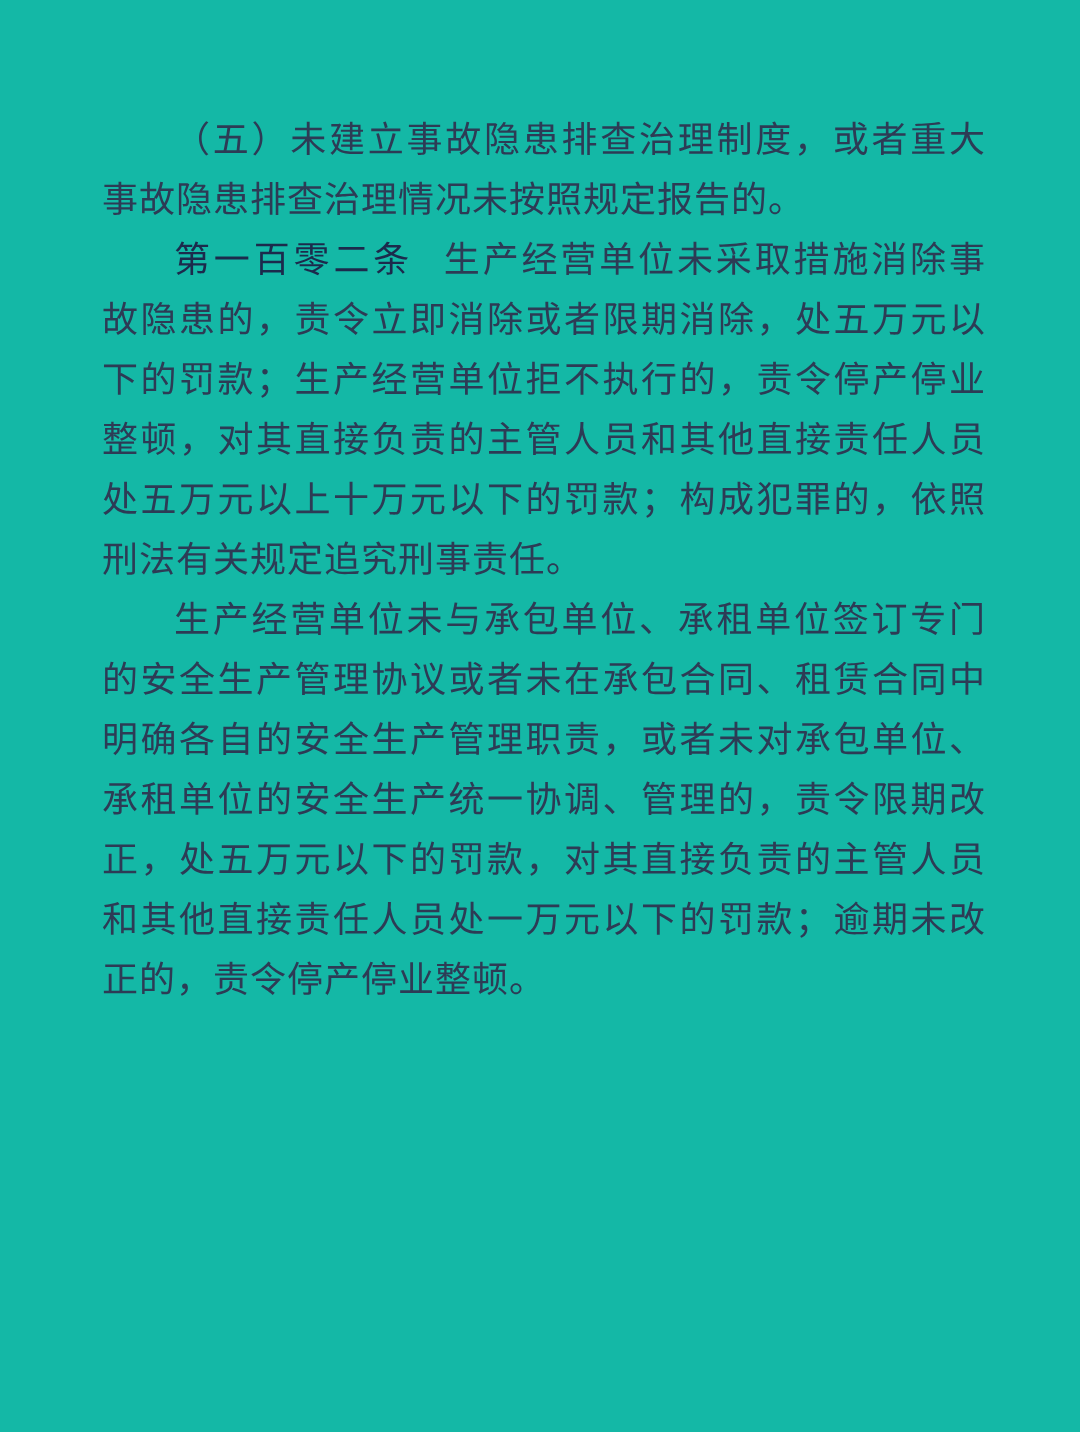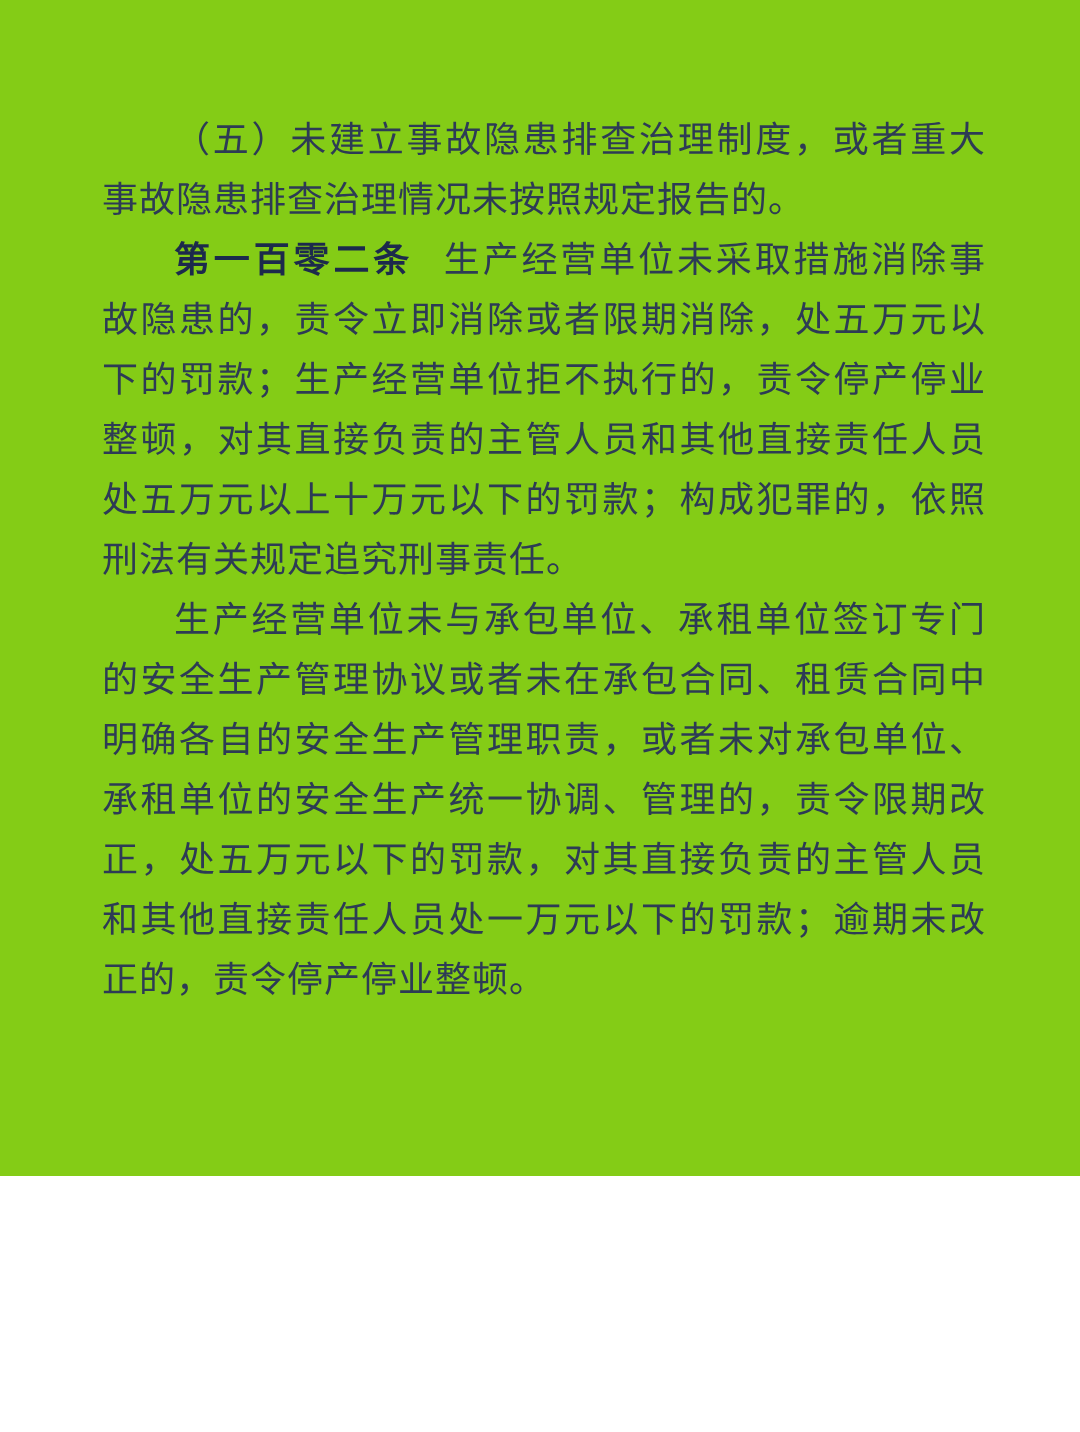--- a/index.html
+++ b/index.html
@@ -3,43 +3,43 @@
 <meta charset="utf-8">
 <style>
   html, body {
     margin: 0;
     padding: 0;
     background: #ffffff;
   }
   .page {
     position: relative;
     width: 1080px;
-    height: 1176px;
-    background: #84cc16;
+    height: 1432px;
+    background: #14b8a6;
     box-sizing: border-box;
     padding: 110px 94px 0 102px;
     overflow: hidden;
   }
   .text-column {
     width: 884px;
   }
   .para {
     margin: 0;
     text-indent: 2em;
     text-align: justify;
     font-family: "Liberation Serif", "DejaVu Serif", serif;
     font-size: 36px;
     line-height: 60px;
     letter-spacing: 1px;
     color: #2d3b55;
     word-break: break-all;
   }
   .article-no {
     font-family: "Liberation Sans", "DejaVu Sans", sans-serif;
-    font-weight: 700;
+    font-weight: 400;
     color: #1c2a4c;
     letter-spacing: 2px;
     margin-right: 0.85em;
   }
 </style>
 </head>
 <body>
 
 <div class="page">
   <div class="text-column">

